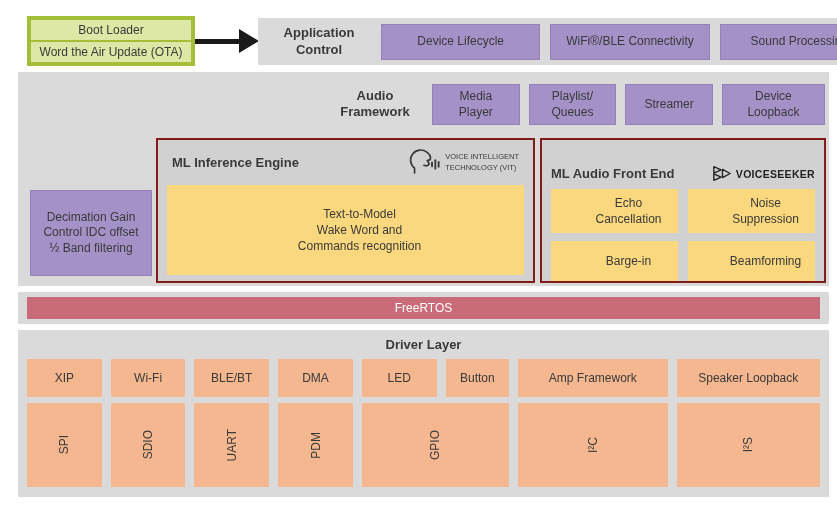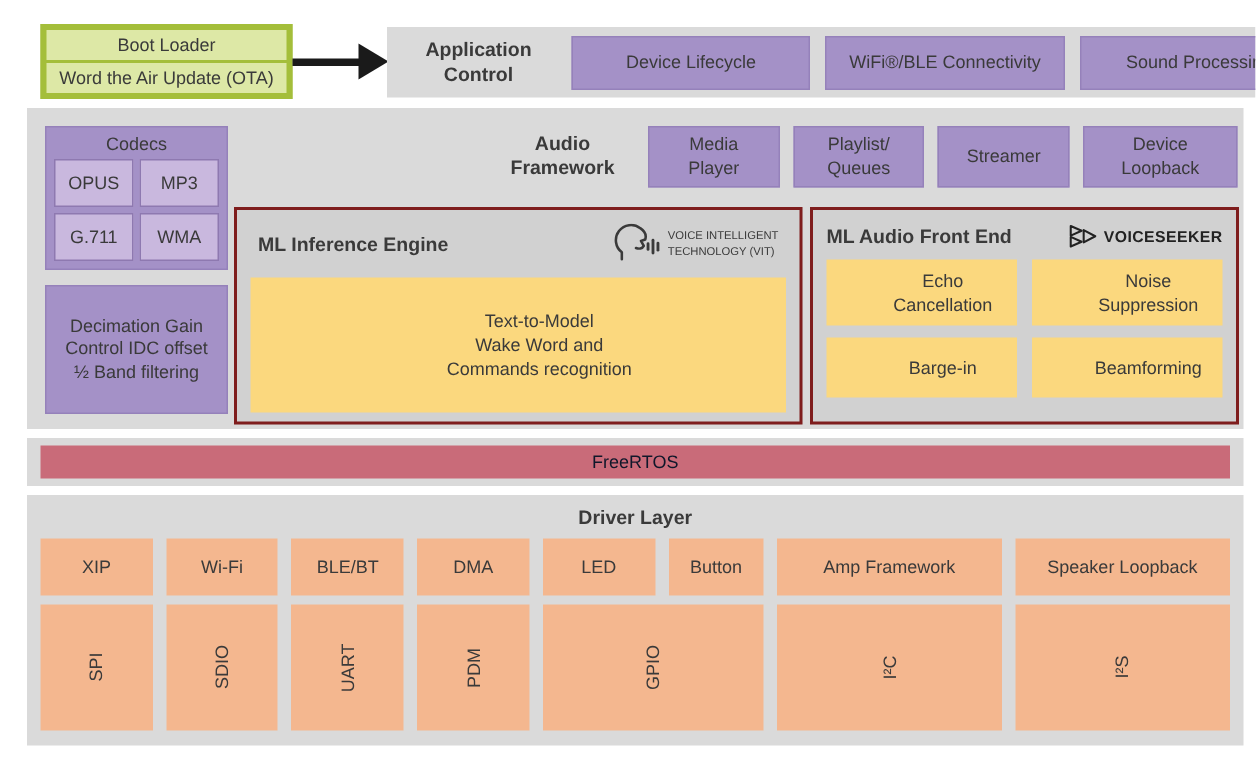--- a/index.html
+++ b/index.html
@@ -43,36 +43,36 @@
             text-align:center;line-height:1.25;white-space:pre-line;}
   .fw-boxes{position:absolute;left:414px;top:12px;width:393px;height:41px;display:flex;gap:9px;}
   .fw-boxes .pbox{flex:1 1 0;}
   .fw-boxes .pbox:last-child{flex:1.18 1 0;}
   .dsp-box{position:absolute;left:12px;top:118px;width:122px;height:86px;font-size:12px;}
 
   .ml-panel{position:absolute;background:var(--inner-panel-bg,#d1d1d1);border:2px solid #7f1d1d;box-sizing:border-box;}
   .ml-engine{left:138px;top:66px;width:379px;height:145px;}
   .ml-afe{left:522px;top:66px;width:286px;height:145px;}
   .ml-header{display:flex;align-items:center;padding:9px 14px 4px;}
-  .ml-afe .ml-header{padding:9px 9px 4px;}
+  .ml-afe .ml-header{padding:25px 9px 4px;}
   .ml-title{font-weight:bold;font-size:13px;white-space:nowrap;}
   .logo{margin-left:auto;display:flex;align-items:center;gap:4px;}
   .vit-text{font-size:7.5px;line-height:1.35;color:#3a3a3a;white-space:pre-line;}
   .vseek-text{font-size:10.5px;font-weight:bold;letter-spacing:.3px;color:#222;}
 
   .ybox{background:var(--yellow,#fbd87e);font-size:12px;line-height:1.35;
         display:flex;align-items:center;justify-content:center;text-align:center;white-space:pre-line;padding-left:28px;}
   .ml-engine .ybox{margin:5px 9px 9px;height:90px;}
   .afe-grid{display:grid;grid-template-columns:1fr 1fr;grid-template-rows:44px 40px;gap:8px 10px;margin:3px 9px 0;}
 
   
   .rtos-section{position:absolute;left:18px;top:292px;width:811px;height:32px;
                 background:var(--section-bg,#dadada);box-sizing:border-box;padding:5px 9px;}
   .rtos-bar{width:100%;height:100%;background:var(--rose,#c96b79);
-            display:flex;align-items:center;justify-content:center;font-size:12px;color:#0f172a;}
+            display:flex;align-items:center;justify-content:center;font-size:12px;color:#ffffff;}
 
   
   .driver-section{position:absolute;left:18px;top:330px;width:811px;height:167px;box-sizing:border-box;
                   background:var(--section-bg,#dadada);padding:7px 9px 9px;}
   .driver-title{font-weight:bold;font-size:13px;text-align:center;margin-bottom:7px;}
   .driver-grid{display:grid;grid-template-columns:1fr 1fr 1fr 1fr 1fr .85fr 2fr 1.92fr;
                grid-template-rows:38px 84px;gap:6px 9px;}
   .obox{background:var(--orange,#f4b78f);font-size:12px;
         display:flex;align-items:center;justify-content:center;text-align:center;}
   .vtext{writing-mode:vertical-rl;transform:rotate(180deg);}
@@ -96,29 +96,20 @@
   <div class="app-section">
     <div class="app-title pre">Application
 Control</div>
     <div class="pbox">Device Lifecycle</div>
     <div class="pbox">WiFi®/BLE Connectivity</div>
     <div class="pbox">Sound Processing</div>
   </div>
 
   <div class="fw-section">
 
-    <div class="codecs">
-      <div class="codecs-title">Codecs</div>
-      <div class="codecs-grid">
-        <div class="codec-item">OPUS</div>
-        <div class="codec-item">MP3</div>
-        <div class="codec-item">G.711</div>
-        <div class="codec-item">WMA</div>
-      </div>
-    </div>
 
     <div class="fw-title">Audio
 Framework</div>
 
     <div class="fw-boxes">
       <div class="pbox">Media
 Player</div>
       <div class="pbox">Playlist/
 Queues</div>
       <div class="pbox">Streamer</div>

